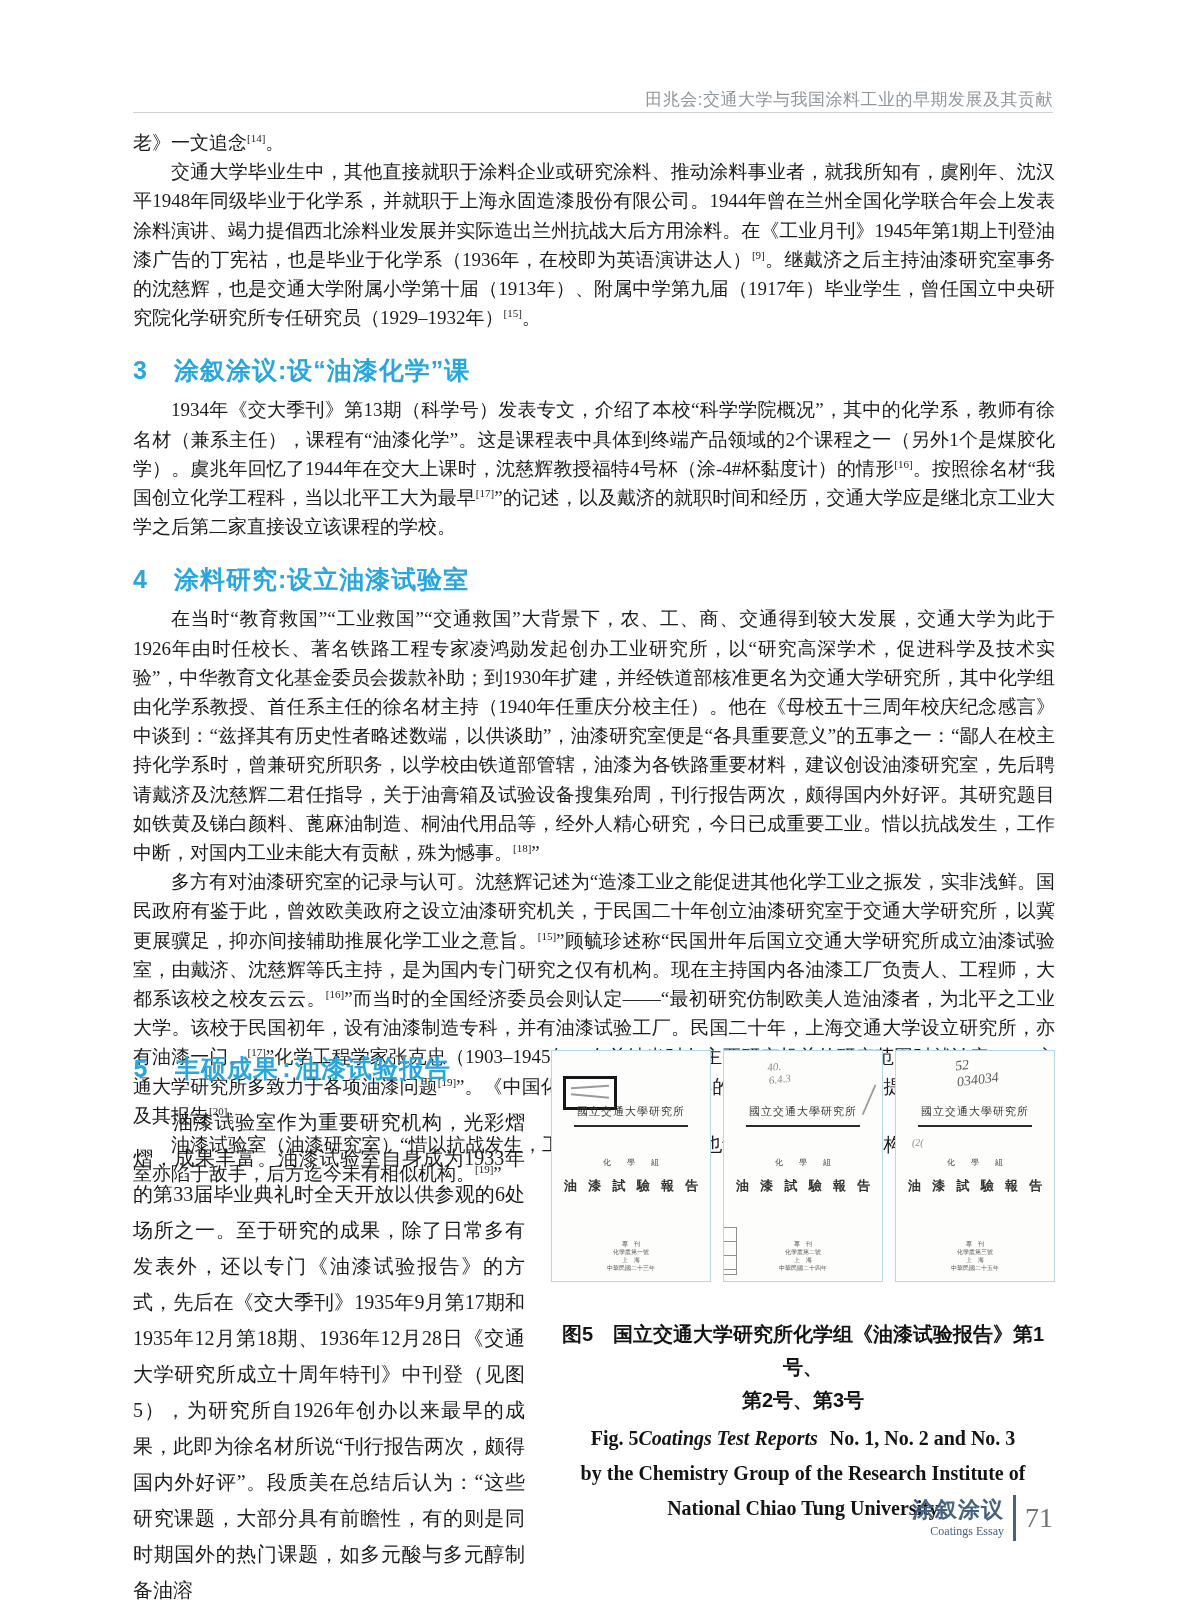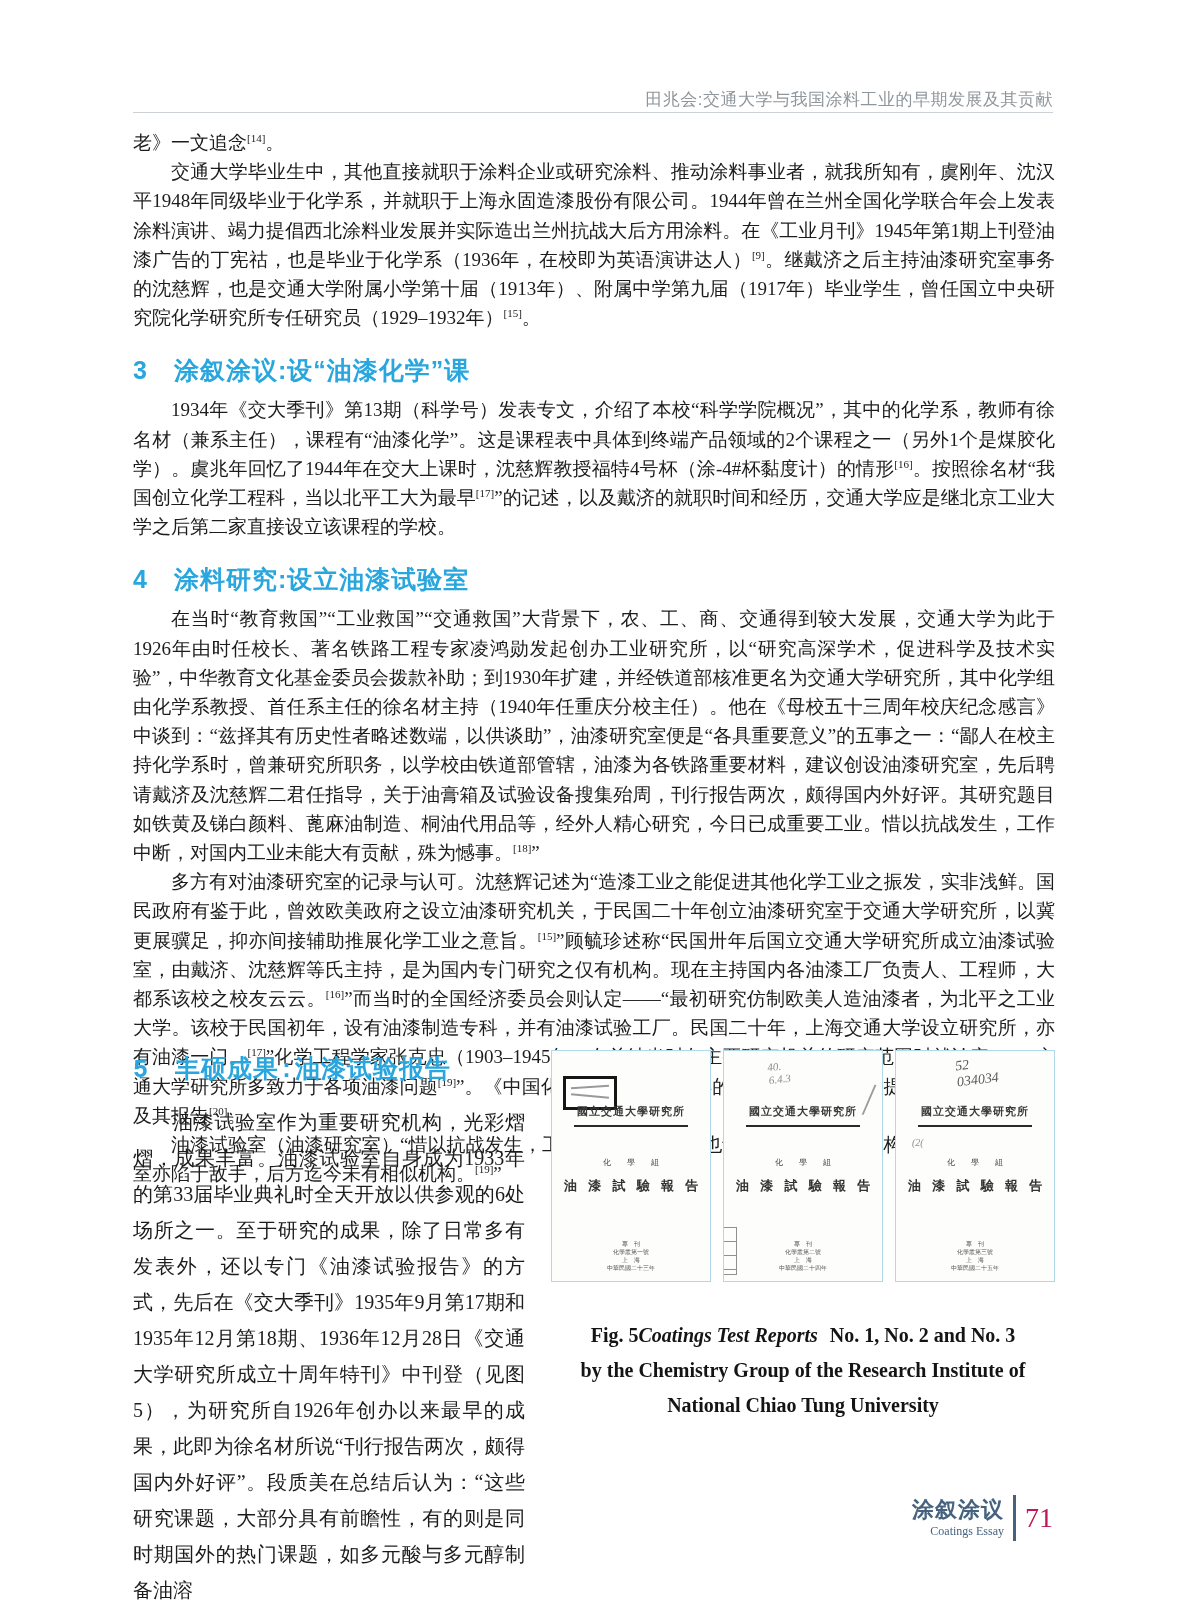--- a/index.html
+++ b/index.html
@@ -27,21 +27,21 @@
   .left-col{width:392px;flex:none;}
   .left-col .sec-heading{margin:6px 0 18px 0;font-family:Liberation Mono, monospace;}
   .col-para{font-size:20px;line-height:36px;}
 
   
   .fig{flex:1;margin:0;}
   .covers{display:flex;justify-content:space-between;}
   .cover{position:relative;width:160px;height:232px;box-sizing:border-box;
          border:1px solid #b2d9ea;background:#fdfdfb;overflow:hidden;}
   .cov-inst{position:absolute;top:53px;left:0;width:100%;text-align:center;font-size:11px;
-            font-weight:bold;color:#3b3b3b;letter-spacing:1px;white-space:nowrap;}
+            font-weight:normal;color:#3b3b3b;letter-spacing:1px;white-space:nowrap;}
   .cov-rule{position:absolute;top:74px;left:14%;width:72%;border-top:2px solid #2a2a2a;}
   .cov-group{position:absolute;top:106px;left:0;width:100%;text-align:center;font-size:8px;
              letter-spacing:7px;color:#4a4a4a;text-indent:7px;}
   .cov-title{position:absolute;top:126px;left:0;width:100%;text-align:center;font-size:13px;
              font-weight:bold;letter-spacing:4px;color:#333;text-indent:4px;white-space:nowrap;}
   .cov-colophon{position:absolute;bottom:9px;left:0;width:100%;text-align:center;font-size:6px;
                 line-height:8px;color:#555;}
   .stamp{position:absolute;top:25px;left:11px;width:48px;height:28px;border:3px solid #161616;
          background:#fff;}
   .stamp i{position:absolute;left:5px;right:5px;height:2px;background:#9a9a9a;transform:rotate(-4deg);}
@@ -64,21 +64,21 @@
   .cap-fig{margin-right:0;}
   .cap-it{font-style:italic;margin-right:12px;}
 
   
   .footer{position:absolute;top:1495px;right:134px;display:flex;align-items:center;}
   .foot-zh{text-align:right;margin-right:9px;}
   .foot-zh-main{font-family:"Liberation Sans","DejaVu Sans",sans-serif;font-weight:bold;
                 font-size:22px;line-height:24px;color:#46627f;letter-spacing:1px;}
   .foot-en{font-family:"Liberation Serif","DejaVu Serif",serif;font-size:12px;color:#46627f;margin-top:2px;}
   .foot-bar{width:3px;height:46px;background:#46627f;margin-right:9px;}
-  .foot-page{font-family:"Liberation Serif","DejaVu Serif",serif;font-size:28px;color:#be185d;}
+  .foot-page{font-family:"Liberation Serif","DejaVu Serif",serif;font-size:28px;color:#737373;}
 </style>
 </head>
 <body>
 
 <div class="page">
 
   <div class="running-head">田兆会:交通大学与我国涂料工业的早期发展及其贡献</div>
   <div class="head-rule"></div>
 
   <div class="flow">
@@ -149,20 +149,24 @@
             <div>專　刊</div>
             <div>化學叢第三號</div>
             <div>上　海</div>
             <div>中華民國二十五年</div>
           </div>
         </div>
 
       </div>
 
       <figcaption>
+        <div class="cap-zh">
+          <span>图5　国立交通大学研究所化学组《油漆试验报告》第1号、</span><br>
+          <span>第2号、第3号</span>
+        </div>
         <div class="cap-en">
           <span class="cap-fig">Fig. 5</span><span class="cap-it">Coatings Test Reports</span><span>No. 1, No. 2 and No. 3</span><br>
           <span>by the Chemistry Group of the Research Institute of</span><br>
           <span>National Chiao Tung University</span>
         </div>
       </figcaption>
     </figure>
   </div>
 
   <div class="footer">

